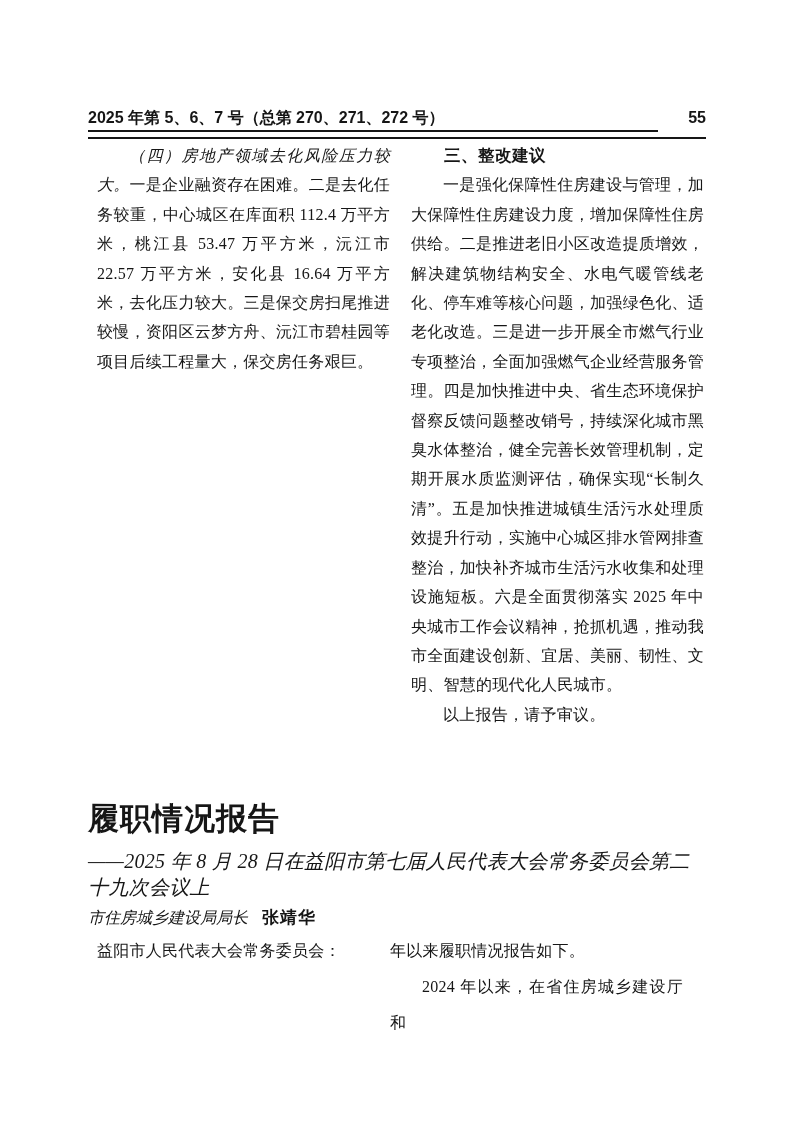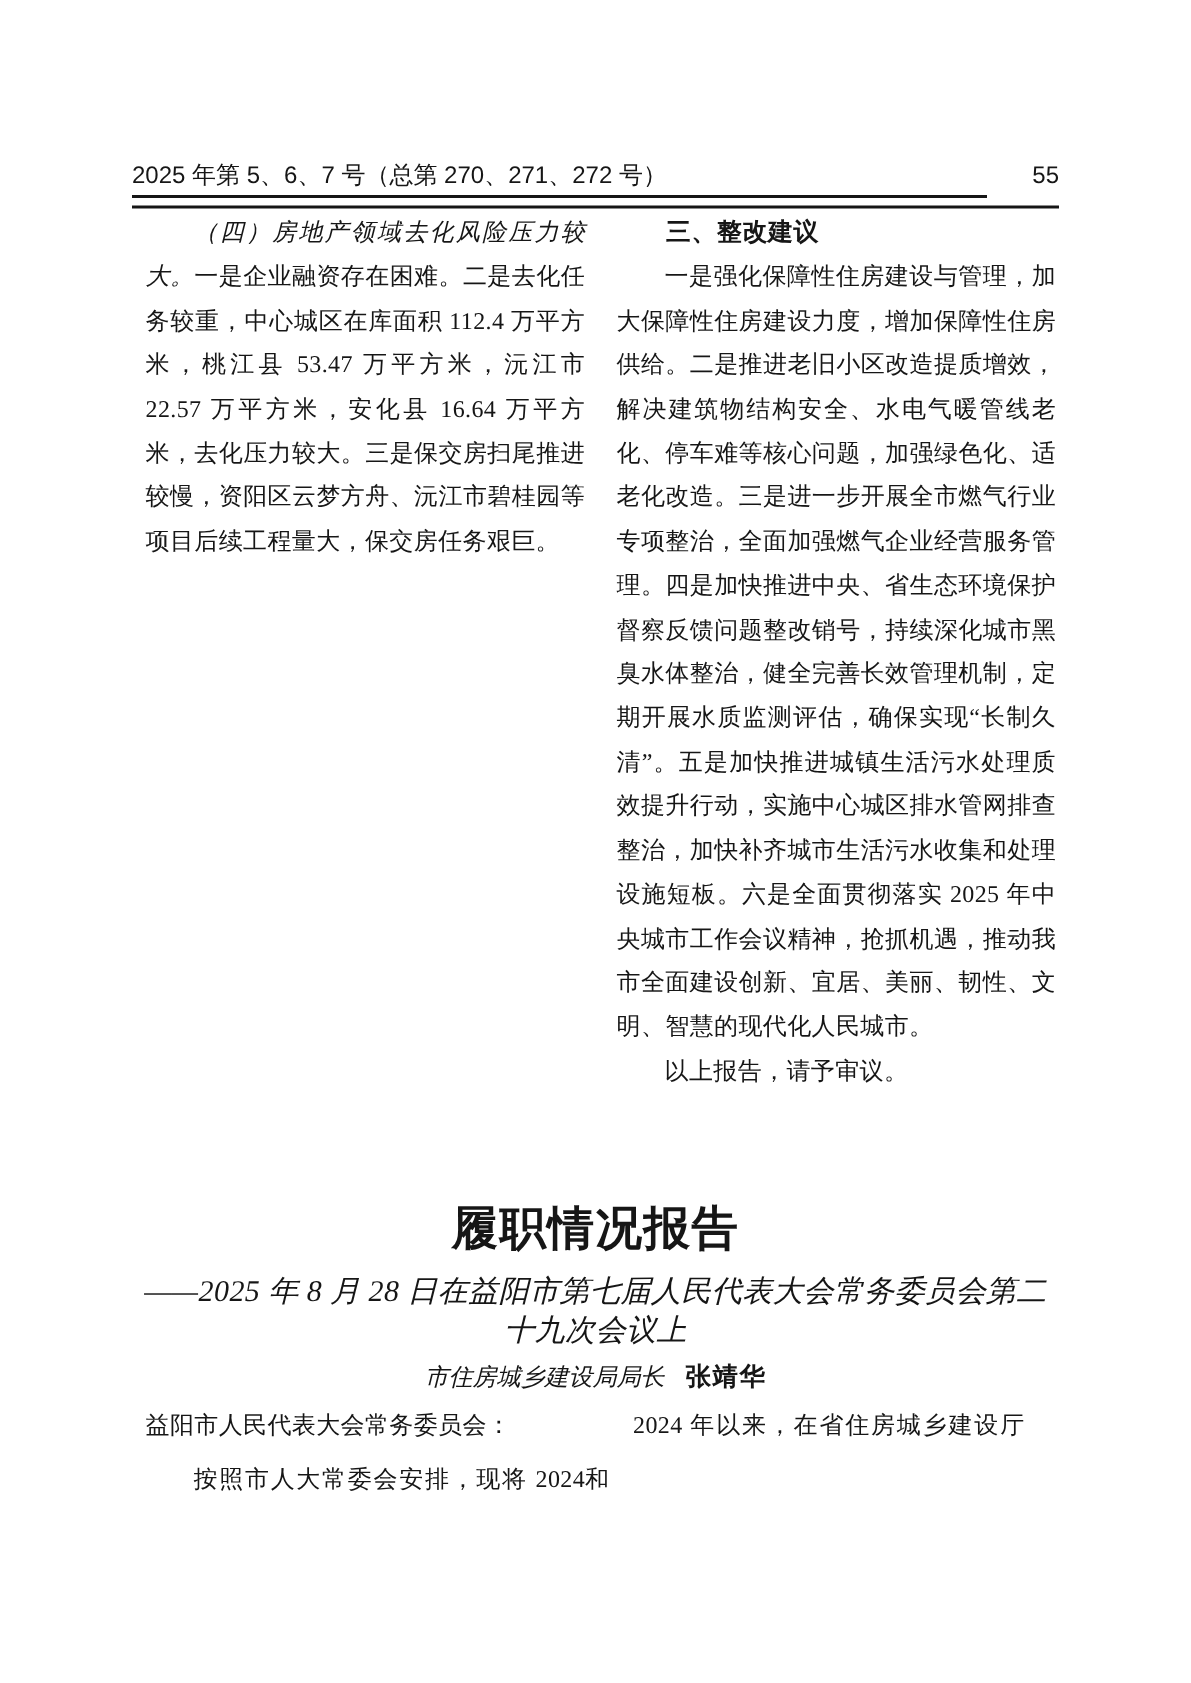--- a/index.html
+++ b/index.html
@@ -20,21 +20,21 @@
   
   .running-head {
     position: absolute;
     top: 107px;
     left: 88px;
     right: 88px;
     display: flex;
     justify-content: space-between;
     align-items: flex-end;
     font-family: "Liberation Sans", sans-serif;
-    font-weight: normal;
+    font-weight: bold;
     font-size: 16px;
     line-height: 22px;
   }
   .rule-partial {
     position: absolute;
     top: 130px;
     left: 88px;
     width: 570px;
     height: 2px;
     background: #161616;
@@ -76,21 +76,20 @@
     text-indent: 2em;
     letter-spacing: 0.5px;
   }
 
   
   .article-head {
     position: absolute;
     top: 797px;
     left: 88px;
     right: 88px;
-    text-align: center;
   }
   .article-title {
     margin: 0;
     font-size: 31px;
     font-weight: bold;
     line-height: 44px;
     letter-spacing: 1px;
   }
   .article-subtitle {
     margin: 7px 0 0 0;
@@ -151,20 +150,20 @@
 
   <div class="article-head">
     <h1 class="article-title">履职情况报告</h1>
     <p class="article-subtitle kai">——2025 年 8 月 28 日在益阳市第七届人民代表大会常务委员会第二十九次会议上</p>
     <p class="article-byline"><span class="kai">市住房城乡建设局局长</span><span class="presenter-name">张靖华</span></p>
   </div>
 
   <div class="cols-bottom">
     <div class="col">
       <p>益阳市人民代表大会常务委员会：</p>
-      <p class="indent stretch">按照市人大常委会安排，现将 2024</p>
     </div>
     <div class="col">
+      <p>年以来履职情况报告如下。</p>
       <p class="indent stretch">2024 年以来，在省住房城乡建设厅和</p>
     </div>
   </div>
 
 </div>
 
 </body></html>

